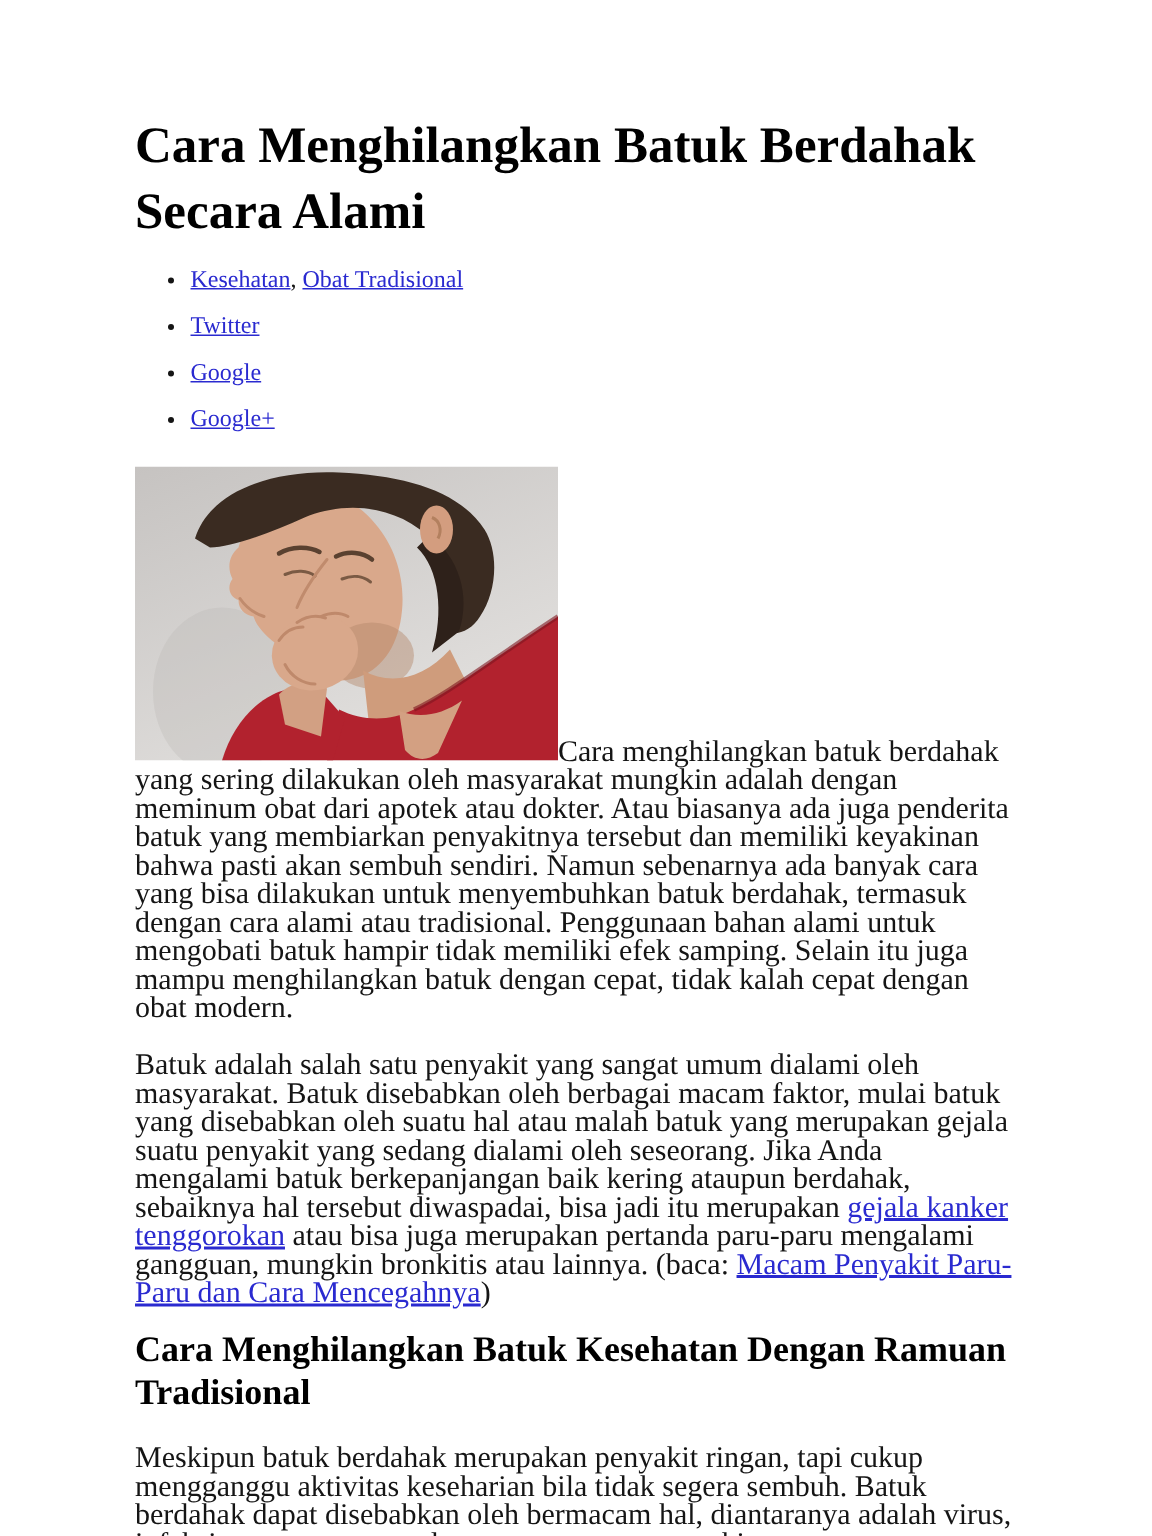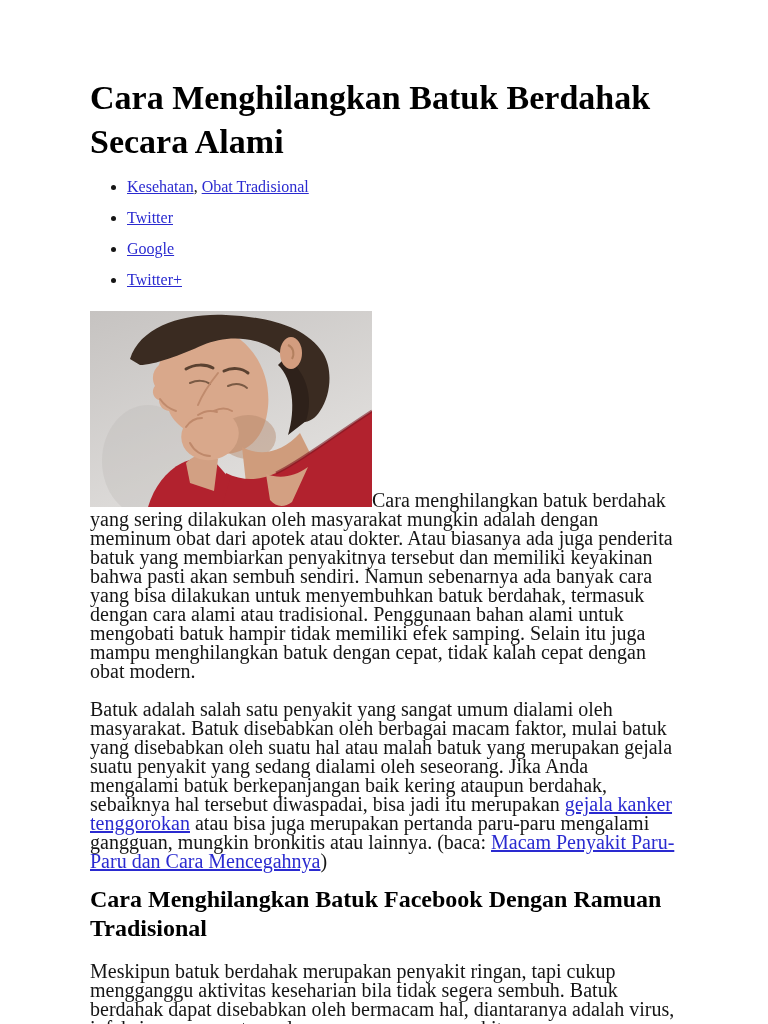--- a/index.html
+++ b/index.html
@@ -66,21 +66,21 @@
 
 <div class="page">
   <div class="content">
 
     <h1 class="title">Cara Menghilangkan Batuk Berdahak Secara Alami</h1>
 
     <ul class="meta-list">
       <li><a class="doc-link" href="#">Kesehatan</a><span>, </span><a class="doc-link" href="#">Obat Tradisional</a></li>
       <li><a class="doc-link" href="#">Twitter</a></li>
       <li><a class="doc-link" href="#">Google</a></li>
-      <li><a class="doc-link" href="#">Twitter+</a></li>
+      <li><a class="doc-link" href="#">Google+</a></li>
     </ul>
 
     <p class="para intro-para"><svg class="photo" width="282" height="196" viewBox="0 0 282 196" role="img">
           <defs>
             <linearGradient id="bgG" x1="0" y1="0" x2="0.6" y2="1">
               <stop offset="0" stop-color="#c6c3c1"></stop>
               <stop offset="1" stop-color="#e2e0de"></stop>
             </linearGradient>
           </defs>
       <rect width="282" height="196" fill="url(#bgG)"></rect>
@@ -109,18 +109,18 @@
       <g fill="none" stroke="#bb8466" stroke-width="2" stroke-linecap="round" opacity="0.85">
         <path d="M 96 116 C 100 110 106 107 112 107"></path>
         <path d="M 108 104 C 114 100 121 99 127 101"></path>
         <path d="M 124 100 C 130 97 137 97 142 100"></path>
         <path d="M 100 132 C 104 140 112 145 120 145"></path>
       </g>
         </svg><span>Cara menghilangkan batuk berdahak yang sering dilakukan oleh masyarakat mungkin adalah dengan meminum obat dari apotek atau dokter. Atau biasanya ada juga penderita batuk yang membiarkan penyakitnya tersebut dan memiliki keyakinan bahwa pasti akan sembuh sendiri. Namun sebenarnya ada banyak cara yang bisa dilakukan untuk menyembuhkan batuk berdahak, termasuk dengan cara alami atau tradisional. Penggunaan bahan alami untuk mengobati batuk hampir tidak memiliki efek samping. Selain itu juga mampu menghilangkan batuk dengan cepat, tidak kalah cepat dengan obat modern.</span></p>
 
     <p class="para"><span>Batuk adalah salah satu penyakit yang sangat umum dialami oleh masyarakat. Batuk disebabkan oleh berbagai macam faktor, mulai batuk yang disebabkan oleh suatu hal atau malah batuk yang merupakan gejala suatu penyakit yang sedang dialami oleh seseorang. Jika Anda mengalami batuk berkepanjangan baik kering ataupun berdahak, sebaiknya hal tersebut diwaspadai, bisa jadi itu merupakan </span><a class="doc-link" href="#">gejala kanker tenggorokan</a><span> atau bisa juga merupakan pertanda paru-paru mengalami gangguan, mungkin bronkitis atau lainnya. (baca: </span><a class="doc-link" href="#">Macam Penyakit Paru-Paru dan Cara Mencegahnya</a><span>)</span></p>
 
-    <h2 class="section-heading">Cara Menghilangkan Batuk Facebook Dengan Ramuan Tradisional</h2>
+    <h2 class="section-heading">Cara Menghilangkan Batuk Kesehatan Dengan Ramuan Tradisional</h2>
 
     <p class="para">Meskipun batuk berdahak merupakan penyakit ringan, tapi cukup mengganggu aktivitas keseharian bila tidak segera sembuh. Batuk berdahak dapat disebabkan oleh bermacam hal, diantaranya adalah virus, infeksi paru-paru atau saluran pernapasan, penyakit paru-paru yang sudah kronis, asam lambung naik, atau bisa juga disebabkan karena kebiasaan merokok.</p>
 
   </div>
 </div>
 
 </body></html>

